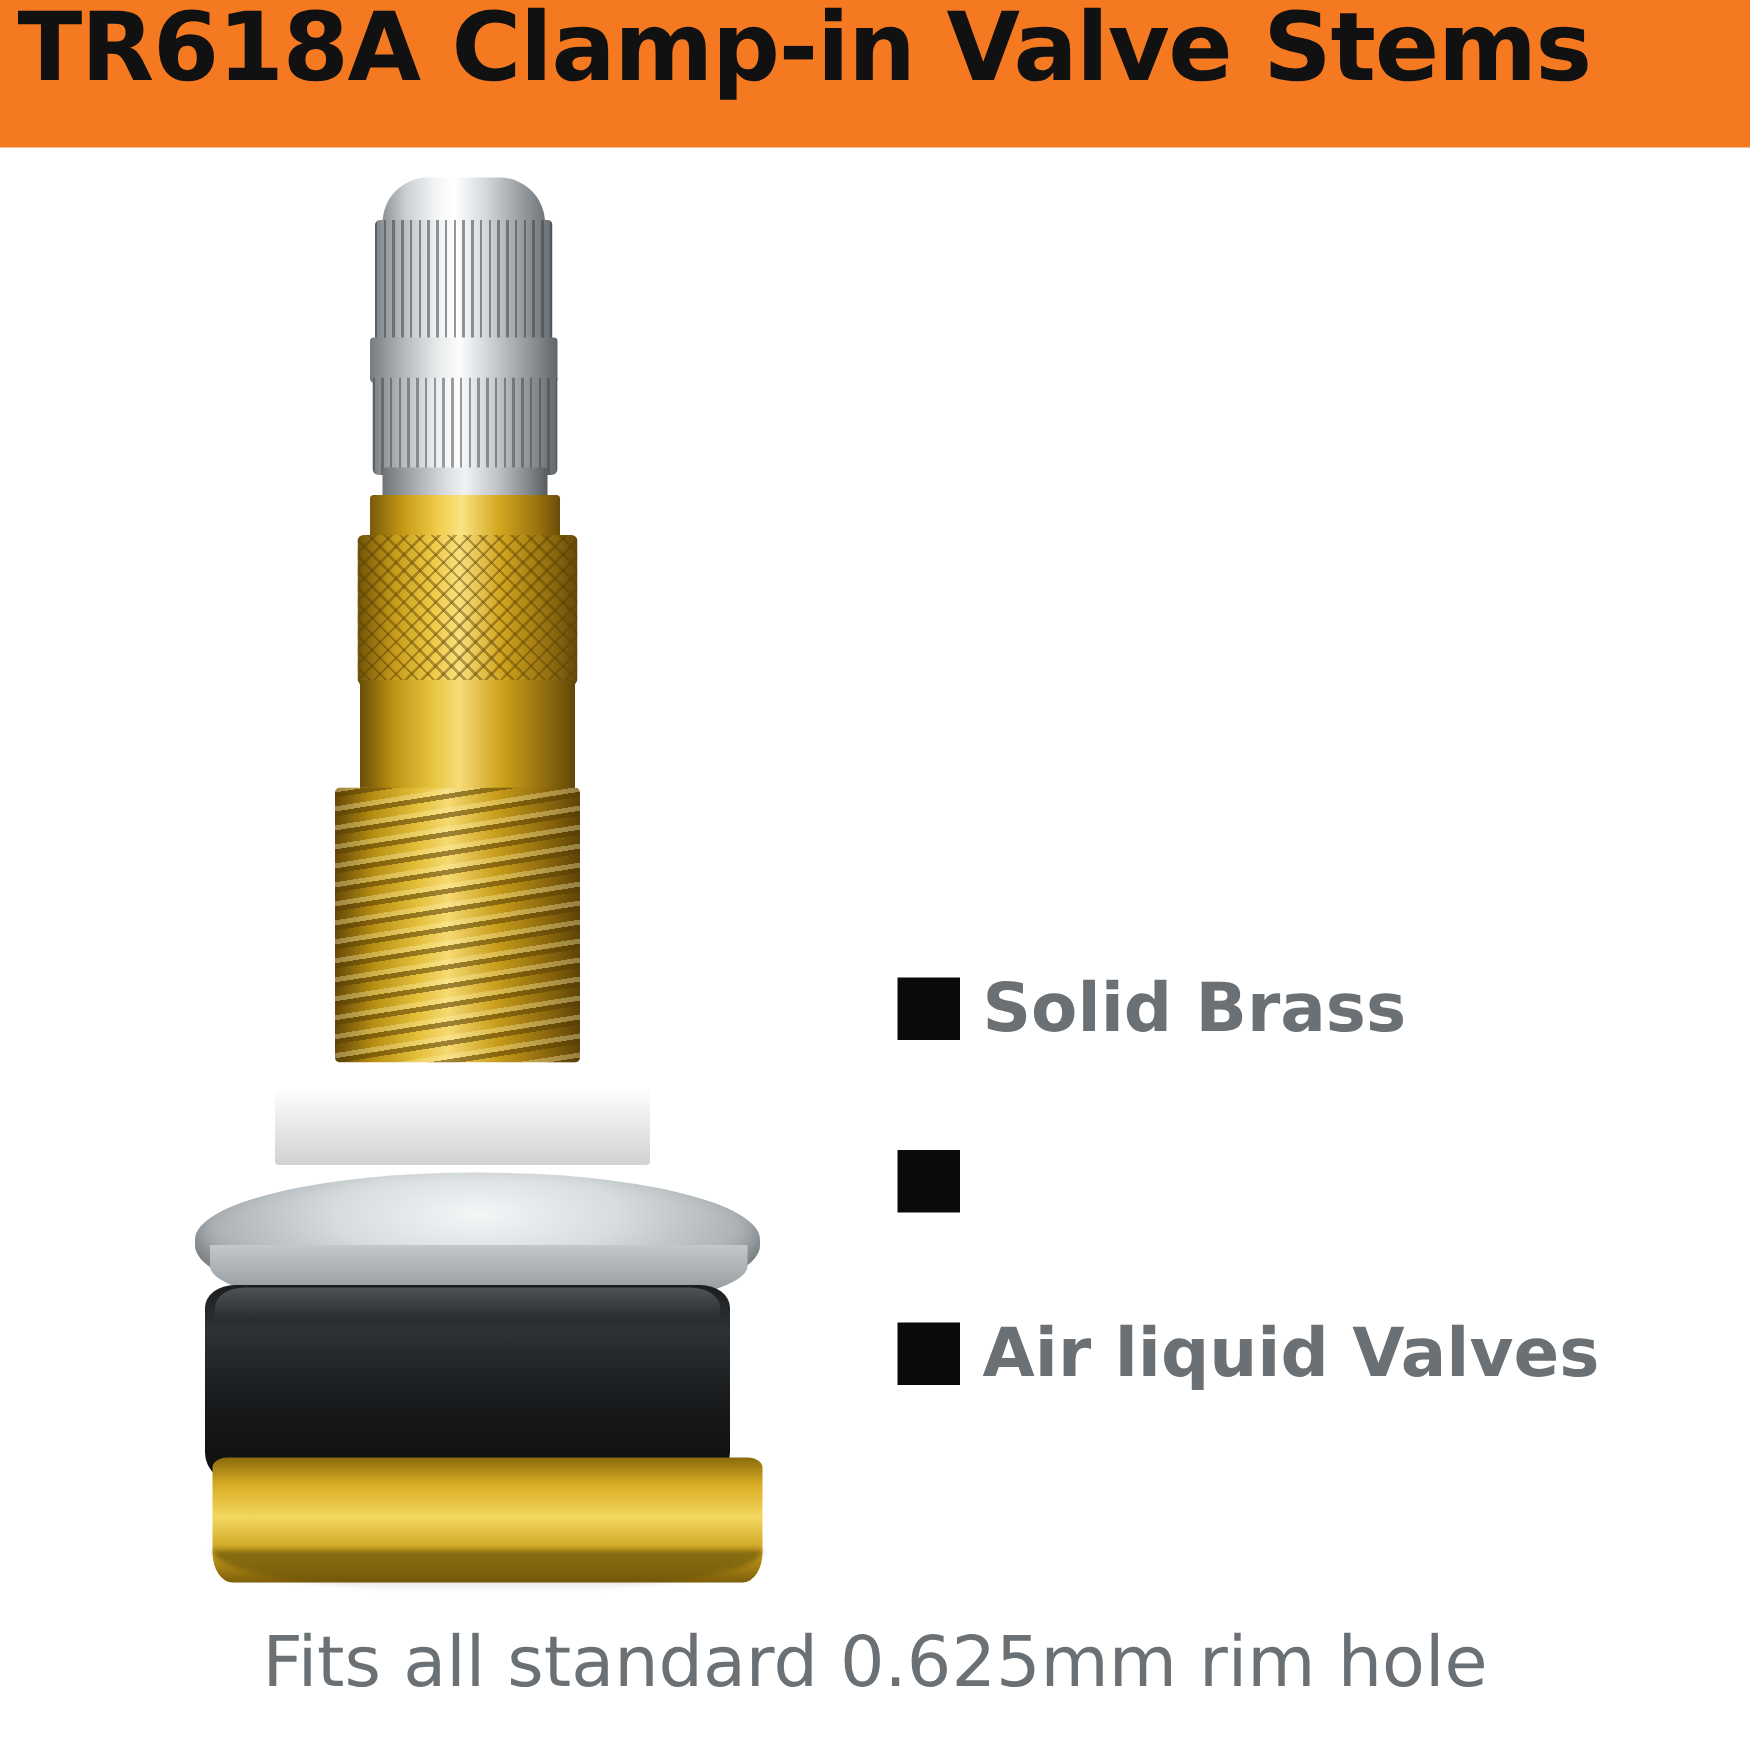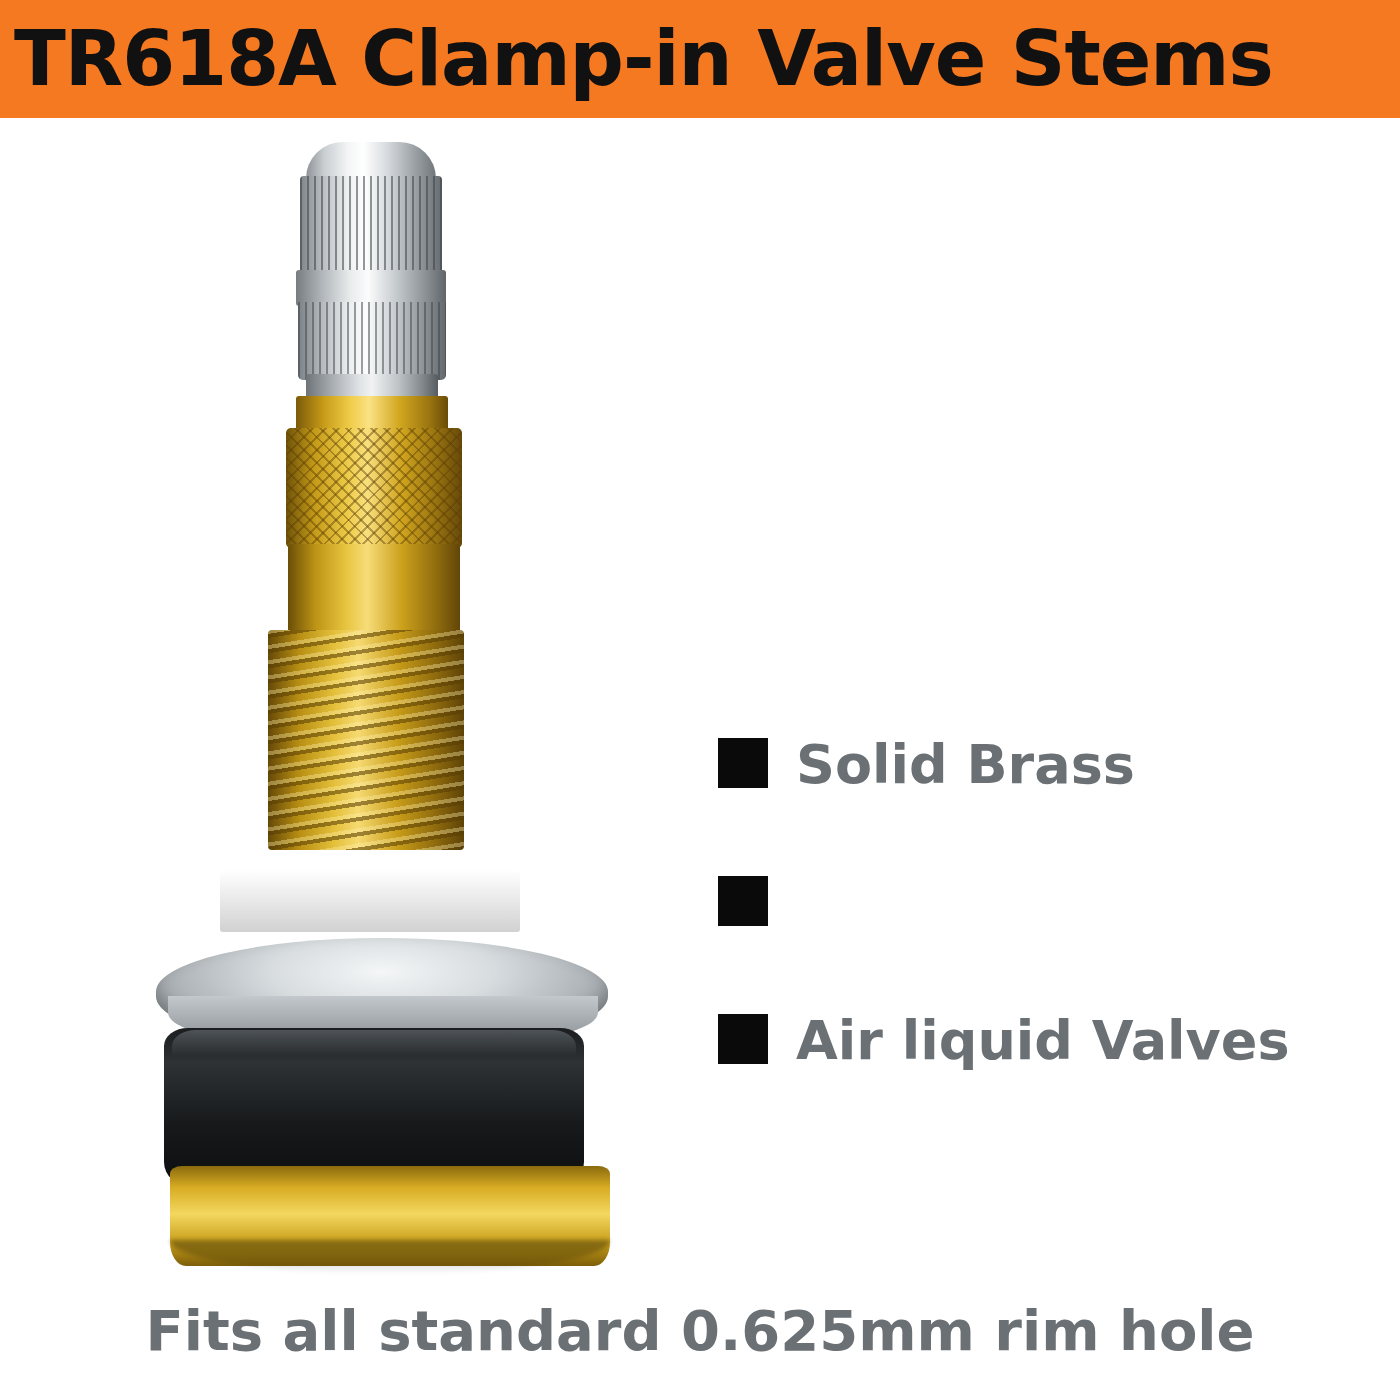--- a/index.html
+++ b/index.html
@@ -17,21 +17,21 @@
 
   
   #header-banner {
     position: absolute;
     left: 0;
     top: 0;
     width: 1400px;
     height: 118px;
     background: #F57920;
     display: flex;
-    align-items: center;
+    align-items: flex-start;
   }
   #header-title {
     font-family: "DejaVu Sans", sans-serif;
     font-weight: bold;
     font-size: 76px;
     color: #111111;
     letter-spacing: -1px;
     padding-left: 14px;
     line-height: 1;
     white-space: nowrap;
@@ -211,23 +211,22 @@
 
   
   #features {
     position: absolute;
     left: 718px;
     top: 738px;
     width: 670px;
   }
   .feature-row {
     display: flex;
-    align-items: flex-start;
+    align-items: center;
     height: 138px;
-    gap: 10px;
   }
   .bullet-square {
     width: 50px;
     height: 50px;
     background: #0a0a0a;
     flex: 0 0 auto;
   }
   .feature-label {
     margin-left: 18px;
     font-family: "DejaVu Sans", sans-serif;
@@ -239,21 +238,21 @@
   }
 
   
   #footer-note {
     position: absolute;
     left: 0;
     top: 1298px;
     width: 1400px;
     text-align: center;
     font-family: "DejaVu Sans", sans-serif;
-    font-weight: bold;
+    font-weight: normal;
     font-size: 56px;
     color: #6a7074;
     white-space: nowrap;
   }
 </style>
 </head>
 <body>
 
 <div id="header-banner">
   <div id="header-title">TR618A Clamp-in Valve Stems</div>

